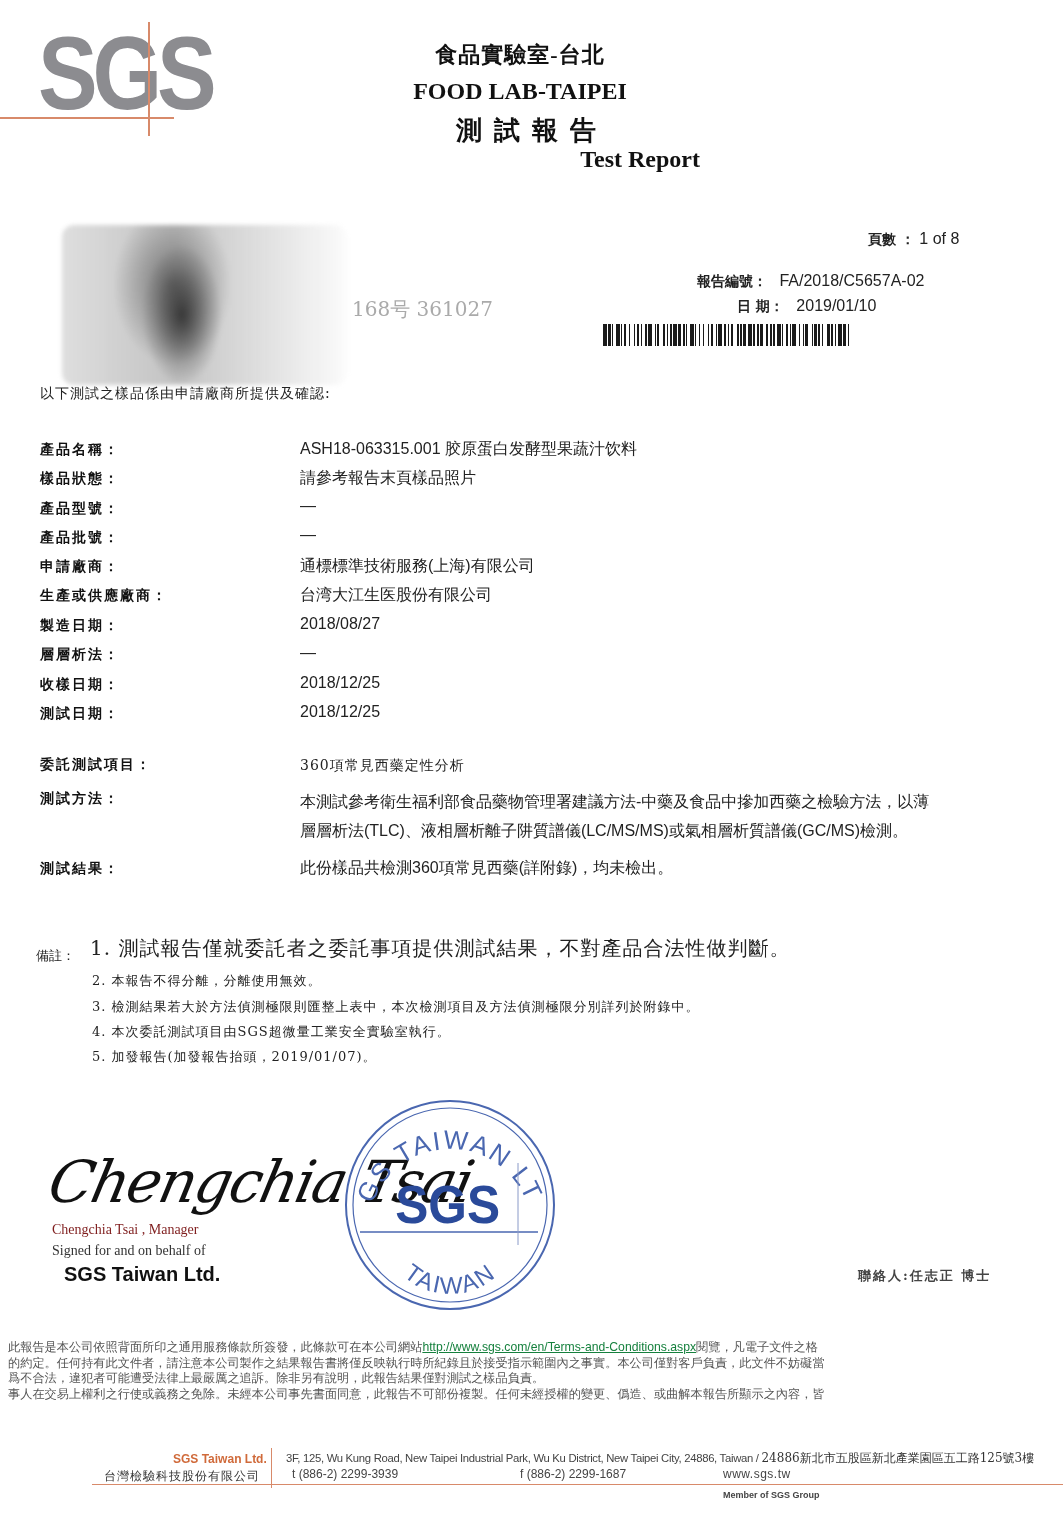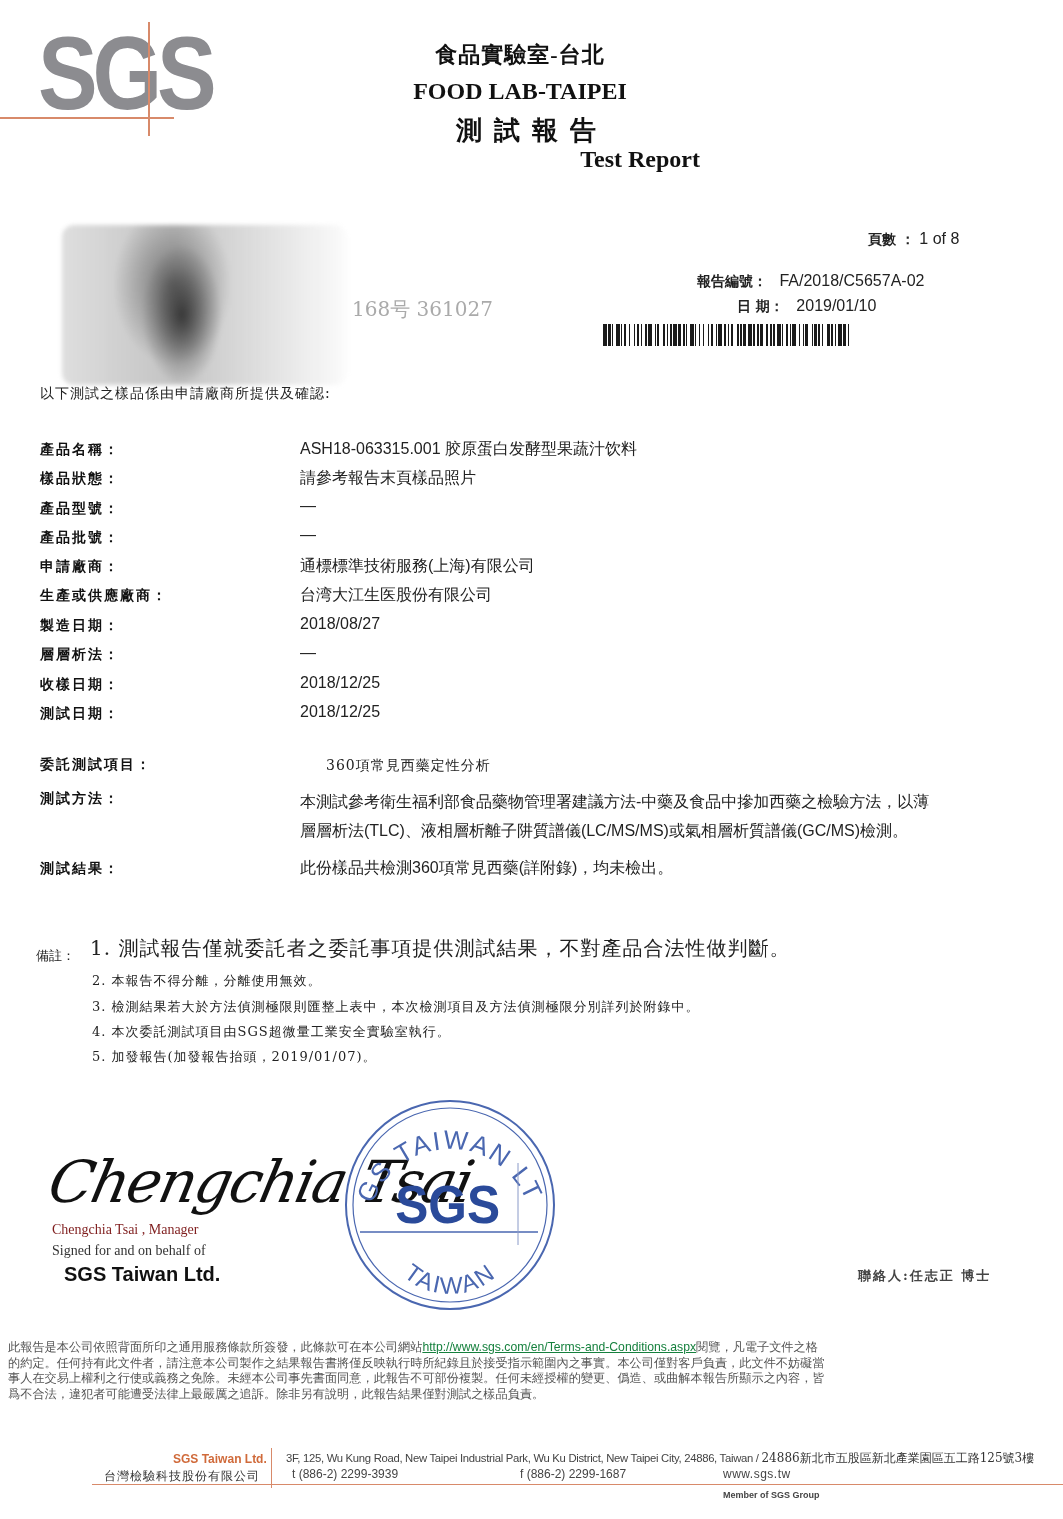--- a/index.html
+++ b/index.html
@@ -250,21 +250,21 @@
 <div class="abs field-label" style="top:646px;">層層析法：</div>
 <div class="abs field-val" style="top:644px;">—</div>
 
 <div class="abs field-label" style="top:676px;">收樣日期：</div>
 <div class="abs field-val" style="top:674px;">2018/12/25</div>
 
 <div class="abs field-label" style="top:705px;">測試日期：</div>
 <div class="abs field-val" style="top:703px;">2018/12/25</div>
 
 <div class="abs field-label" style="top:756px;">委託測試項目：</div>
-<div class="abs field-val serif" style="top:757px;margin-left:26px;">360項常見西藥定性分析</div>
+<div class="abs field-val serif" style="top:757px;">360項常見西藥定性分析</div>
 
 <div class="abs field-label" style="top:790px;">測試方法：</div>
 <div class="abs method-val">
   <div>本測試參考衛生福利部食品藥物管理署建議方法-中藥及食品中摻加西藥之檢驗方法，以薄</div>
   <div>層層析法(TLC)、液相層析離子阱質譜儀(LC/MS/MS)或氣相層析質譜儀(GC/MS)檢測。</div>
 </div>
 
 <div class="abs field-label" style="top:860px;">測試結果：</div>
 <div class="abs field-val" style="top:858px;">此份樣品共檢測360項常見西藥(詳附錄)，均未檢出。</div>
 
@@ -302,22 +302,22 @@
   <line x1="178" y1="68" x2="178" y2="150" stroke="#8a9ac8" stroke-width="1"></line>
 </svg>
 
 <div class="abs contact">聯絡人:任志正 博士</div>
 
 <div class="abs disclaimer">
   <div>
     <span>此報告是本公司依照背面所印之通用服務條款所簽發，此條款可在本公司網站</span><a>http://www.sgs.com/en/Terms-and-Conditions.aspx</a><span>閱覽，凡電子文件之格</span>
   </div>
   <div>的約定。任何持有此文件者，請注意本公司製作之結果報告書將僅反映執行時所紀錄且於接受指示範圍內之事實。本公司僅對客戶負責，此文件不妨礙當</div>
+  <div>爲不合法，違犯者可能遭受法律上最嚴厲之追訴。除非另有說明，此報告結果僅對測試之樣品負責。</div>
   <div>事人在交易上權利之行使或義務之免除。未經本公司事先書面同意，此報告不可部份複製。任何未經授權的變更、僞造、或曲解本報告所顯示之內容，皆</div>
-  <div>爲不合法，違犯者可能遭受法律上最嚴厲之追訴。除非另有說明，此報告結果僅對測試之樣品負責。</div>
 </div>
 
 <div class="abs ft-en">SGS Taiwan Ltd.</div>
 <div class="abs ft-zh">台灣檢驗科技股份有限公司</div>
 <div class="abs ft-vline"></div>
 <div class="abs ft-hline"></div>
 <div class="abs ft-addr">
   <span>3F, 125, Wu Kung Road, New Taipei Industrial Park, Wu Ku District, New Taipei City, 24886, Taiwan /</span>
   <span class="ft-addr-zh">24886新北市五股區新北產業園區五工路125號3樓</span>
 </div>

